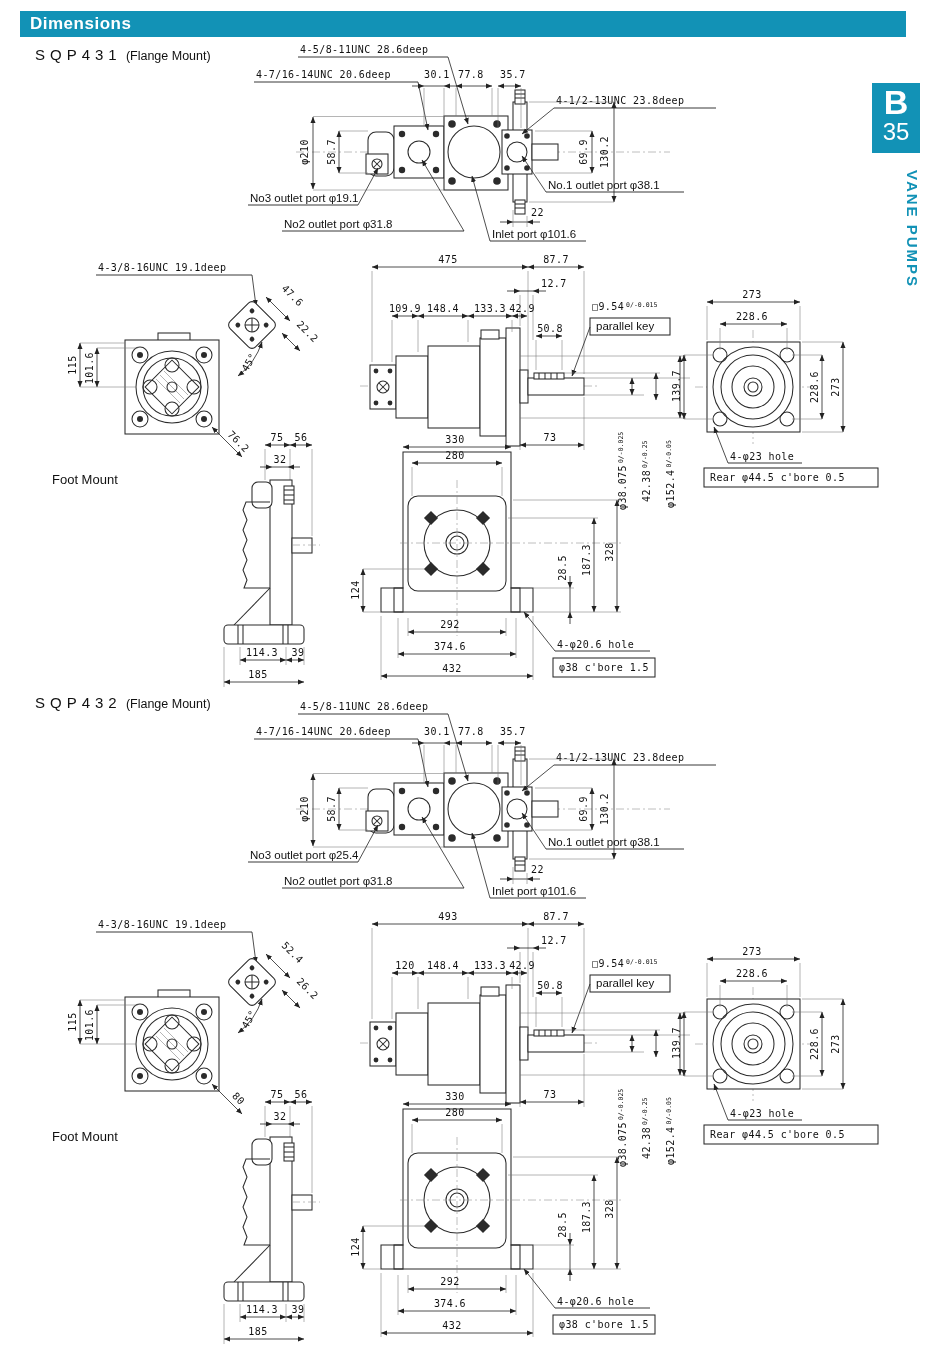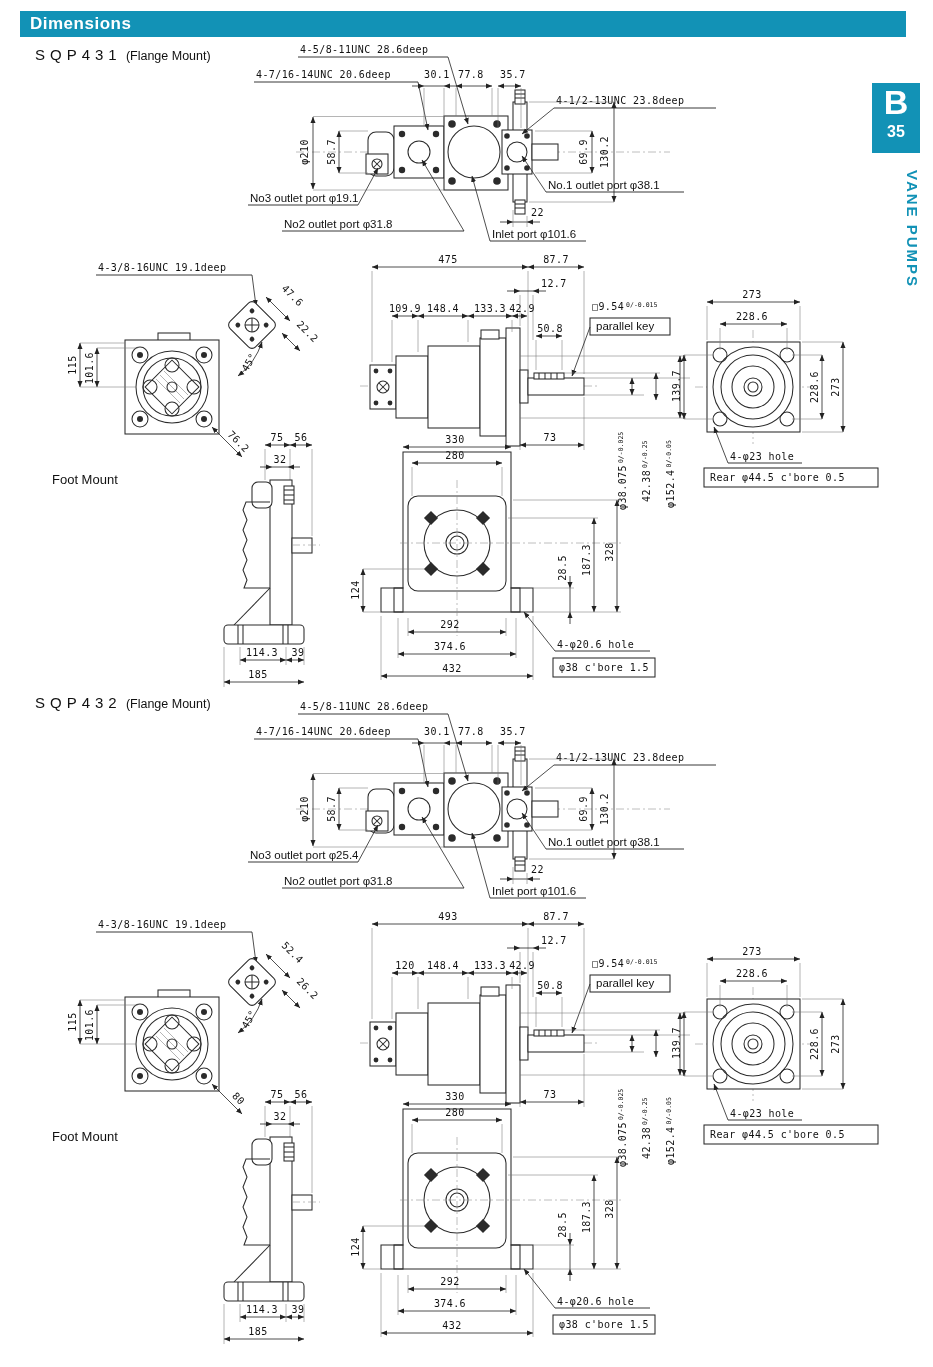--- a/index.html
+++ b/index.html
@@ -7,21 +7,21 @@
         font-family:"Liberation Sans",sans-serif;color:#111;}
   .header-bar{position:absolute;left:20px;top:11px;width:886px;height:26px;
         background:var(--accent,#1292b6);color:#ffffff;font-size:17px;font-weight:bold;
         line-height:26px;padding-left:10px;box-sizing:border-box;letter-spacing:.5px;}
   .sec-title{position:absolute;font-size:15px;white-space:nowrap;}
   .sec-title .model{letter-spacing:5px;font-weight:normal;}
   .sec-title .mount{font-size:12.5px;}
   .tabbox{position:absolute;left:872px;top:83px;width:48px;height:70px;
         background:var(--accent,#1292b6);color:#fff;text-align:center;}
   .tabbox .b{display:block;font-size:34px;font-weight:bold;line-height:36px;margin-top:1px;}
-  .tabbox .n{display:block;font-size:16px;font-weight:bold;line-height:24px;}
+  .tabbox .n{display:block;font-size:24px;font-weight:normal;line-height:24px;}
   .vtext{position:absolute;left:921px;top:170px;transform:rotate(90deg);transform-origin:0 0;
         color:var(--accent,#1292b6);font-weight:bold;font-size:15px;letter-spacing:2px;white-space:nowrap;}
   svg.drawing{position:absolute;left:0;}
   .s{stroke:#2b2b2b;fill:none;stroke-width:1.05;}
   .sw{stroke:#2b2b2b;fill:#fff;stroke-width:1.05;}
   .dot{fill:#2b2b2b;stroke:none;}
   .thin{stroke:#777;stroke-width:.55;fill:none;}
   .cl{stroke:#888;stroke-width:.55;fill:none;stroke-dasharray:8 3 2 3;}
   .dimln{stroke:#222;stroke-width:.8;fill:none;}
   .ul{stroke:#222;stroke-width:.9;fill:none;}

